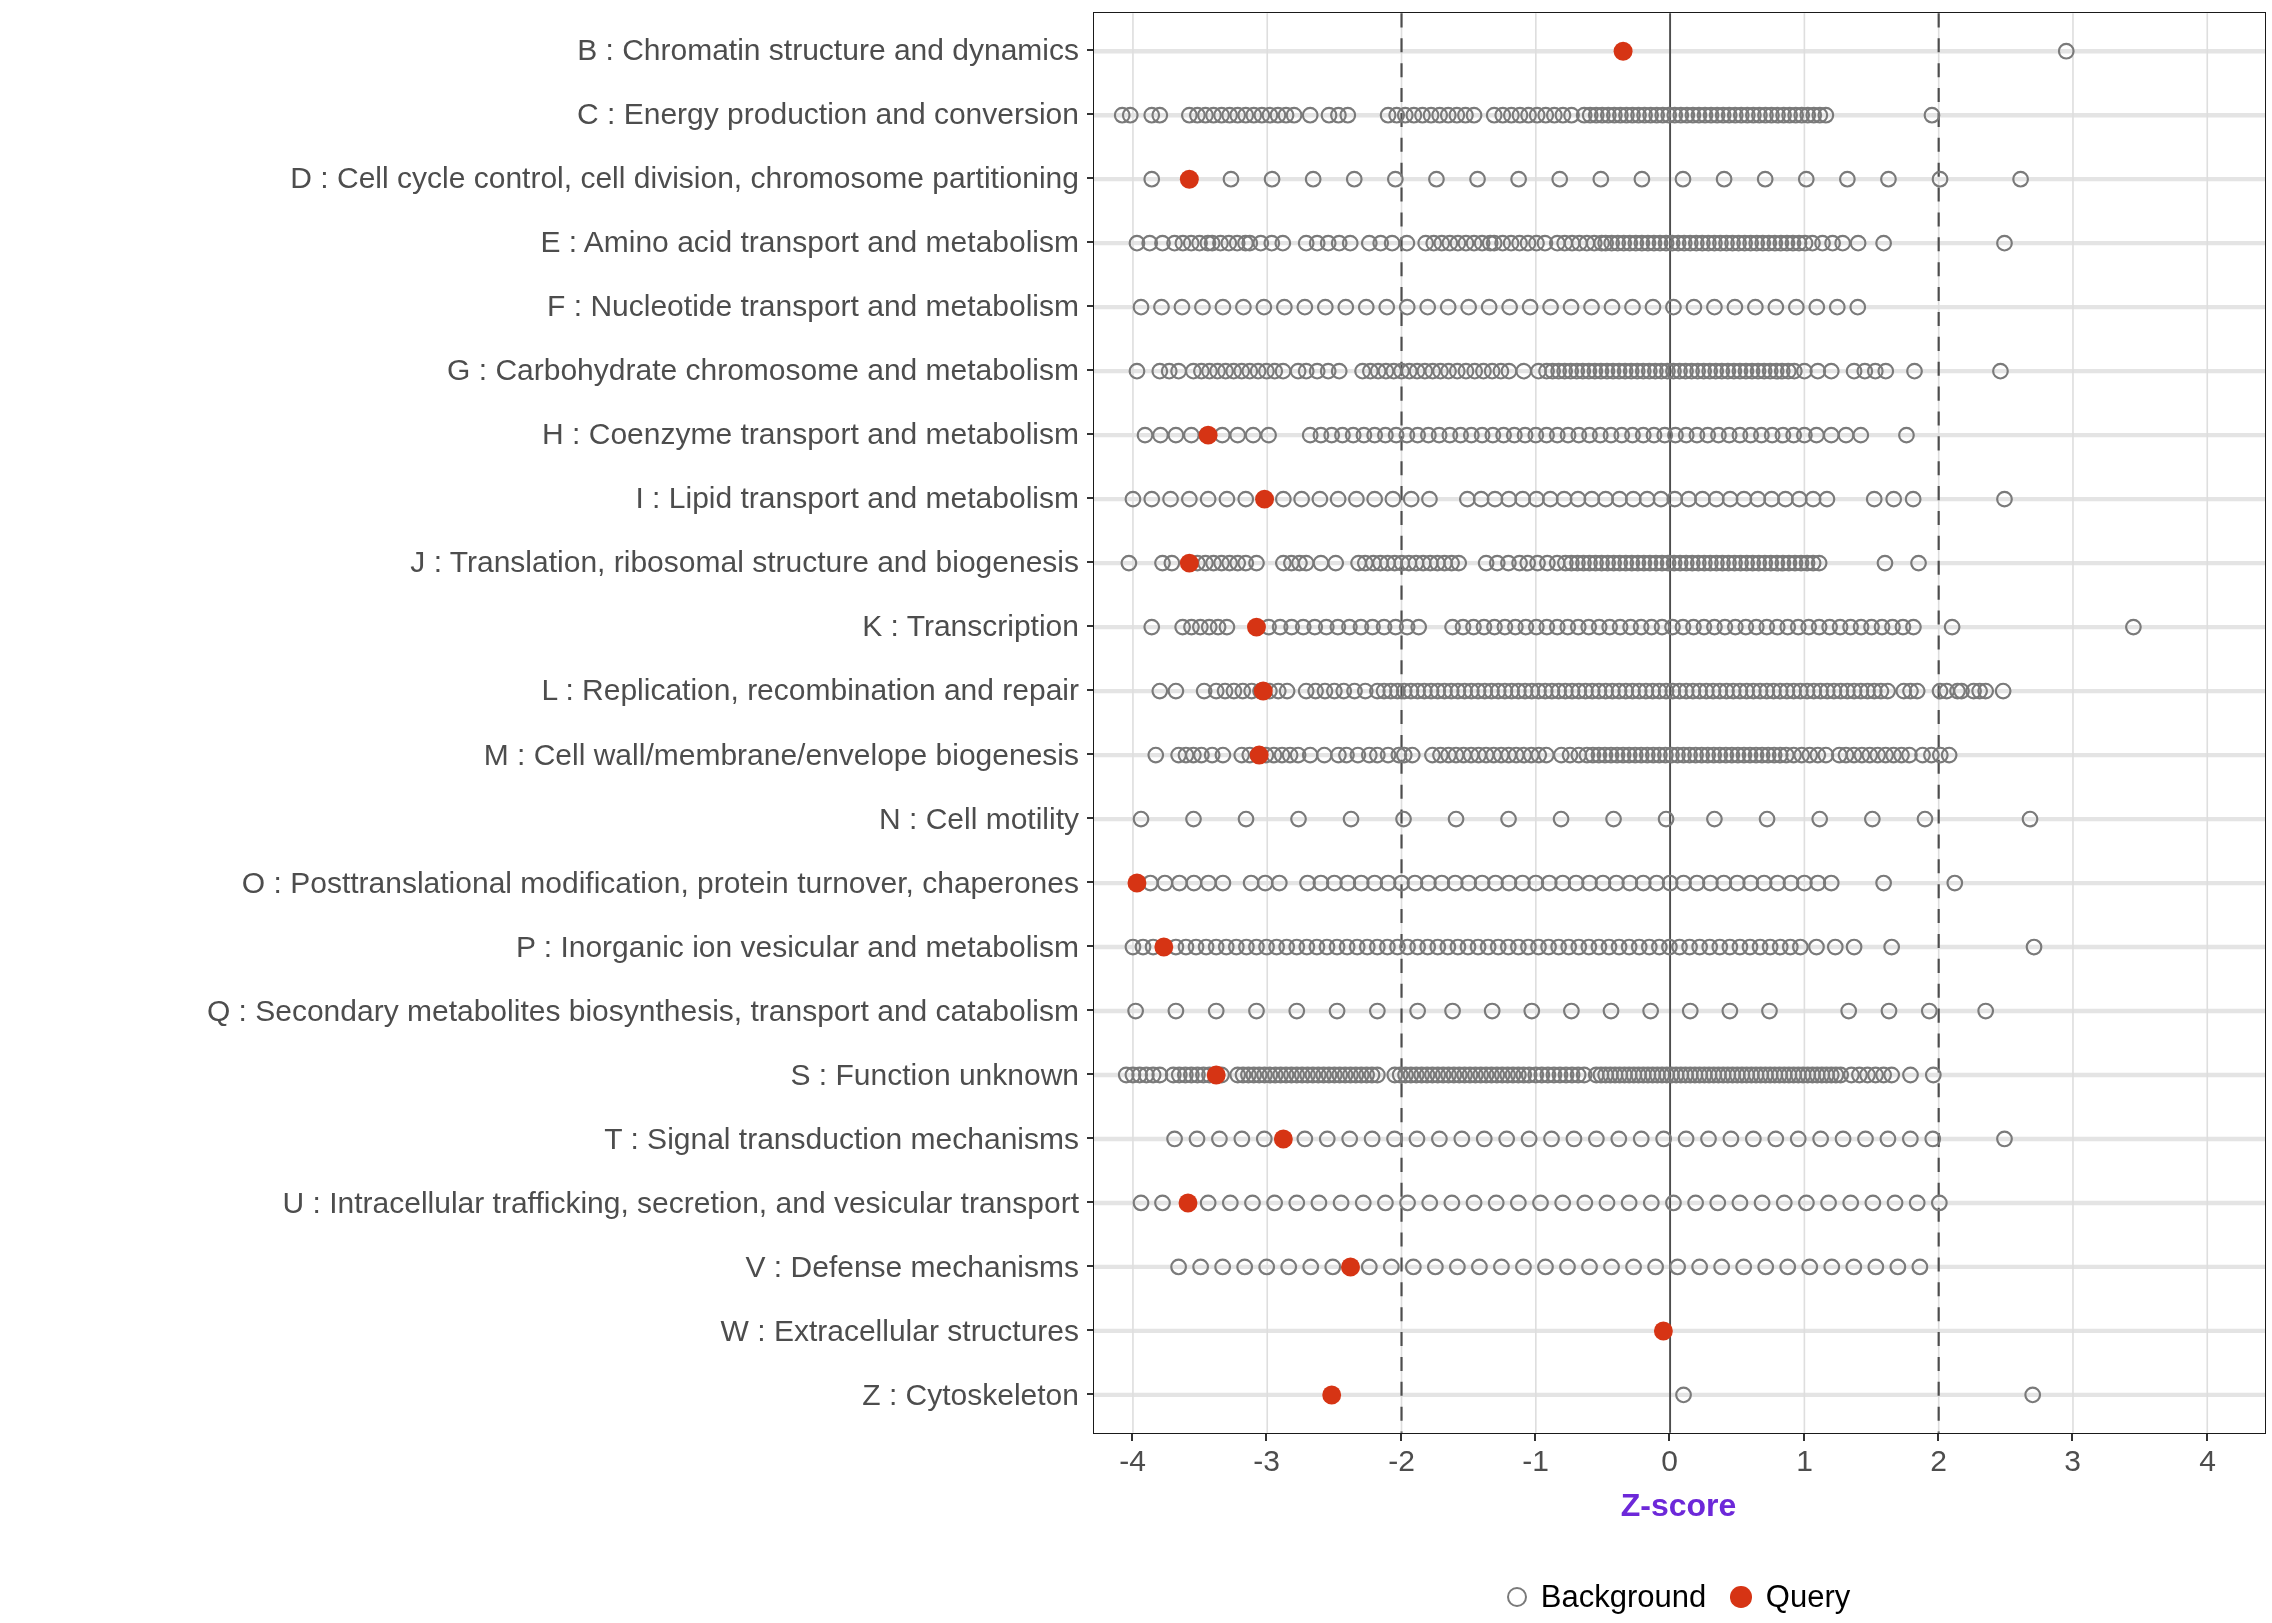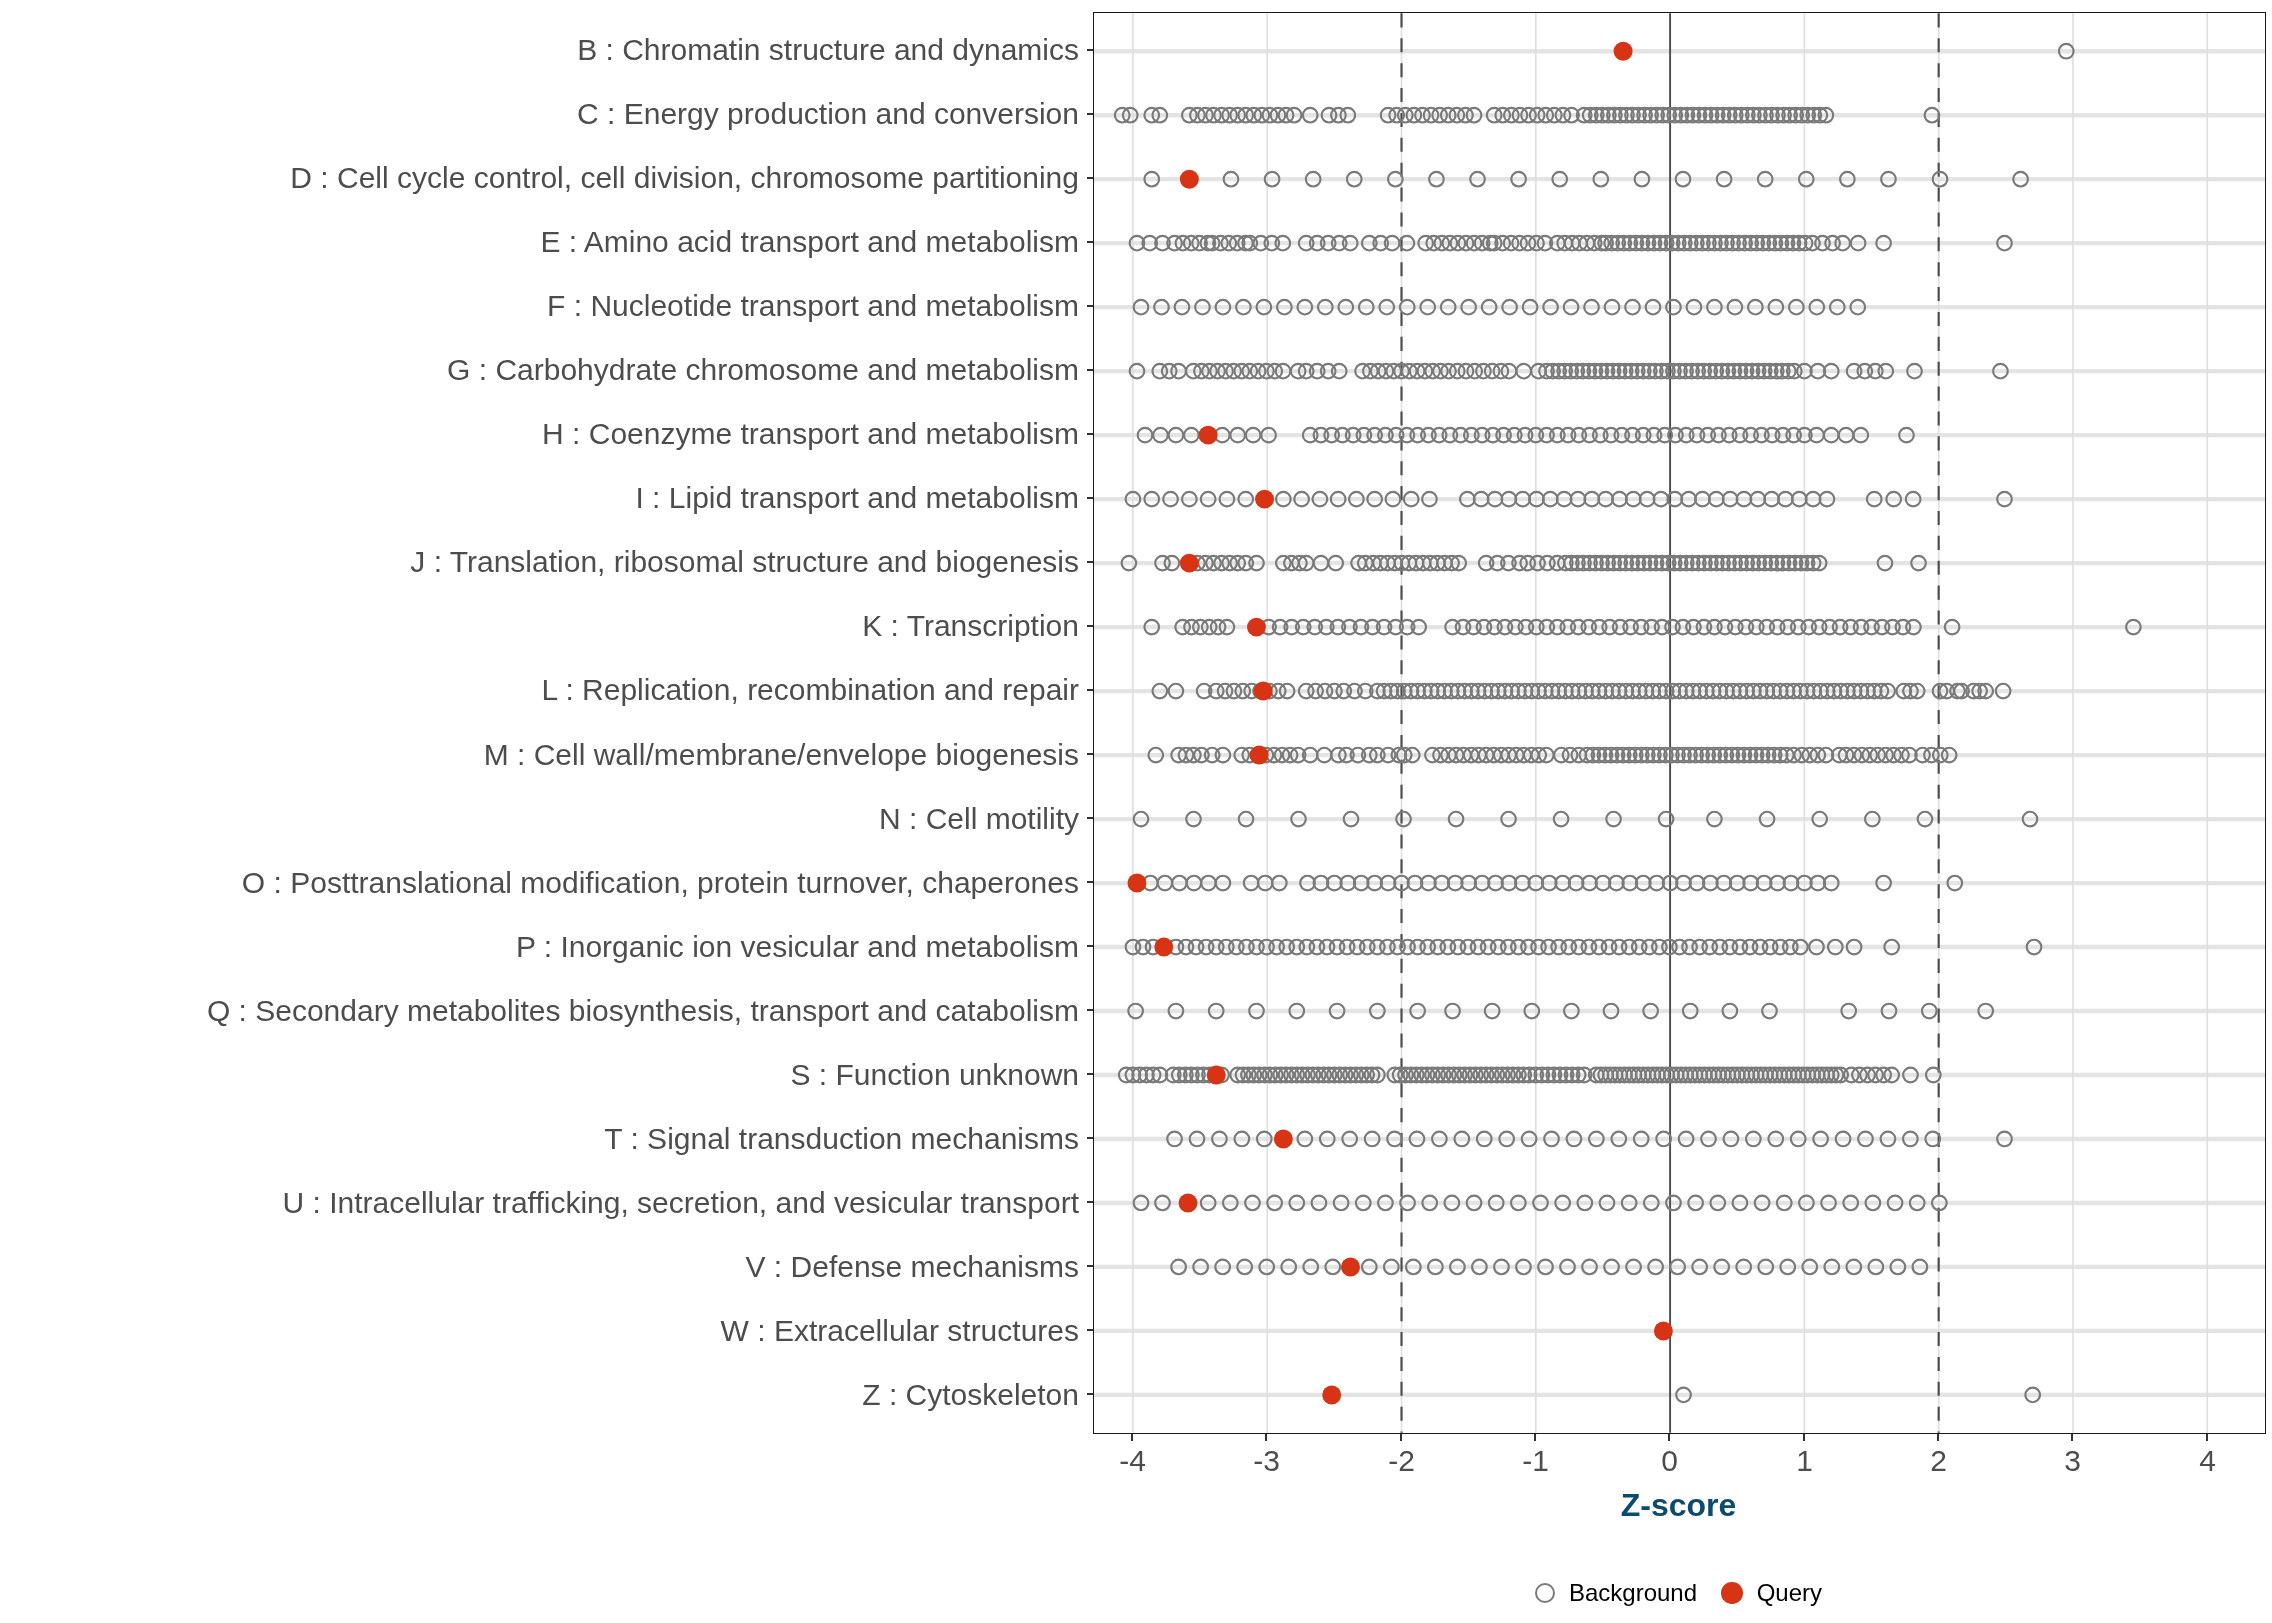--- a/index.html
+++ b/index.html
@@ -4,26 +4,26 @@
 <style>
   html,body{margin:0;padding:0;background:#ffffff;}
   body{width:2273px;height:1623px;position:relative;font-family:"Liberation Sans",sans-serif;overflow:hidden;}
   .figure{position:absolute;inset:0;background:#fff;padding-left:20px;}
   .panel{position:absolute;left:1093px;top:12.4px;width:1171px;height:1420px;border:1.6px solid #1a1a1a;box-sizing:content-box;background:#fff;}
   .panel svg{position:absolute;left:0;top:0;}
   .ylab{position:absolute;left:0;width:1079px;height:38px;line-height:38px;text-align:right;font-size:30px;color:#4d4d4d;white-space:nowrap;}
   .ytick{position:absolute;left:1087px;width:7px;height:2.2px;background:#333;}
   .xtick{position:absolute;top:1434px;width:2.2px;height:7px;background:#333;}
   .xticklab{position:absolute;top:1444px;width:65px;margin-left:-32px;text-align:center;font-size:30px;color:#4d4d4d;}
-  .xtitle{position:absolute;left:1093px;top:1487px;width:1171px;text-align:center;font-size:32px;font-weight:bold;color:#0c4a6e;}
+  .xtitle{position:absolute;left:1093px;top:1487px;width:1171px;text-align:center;font-size:32px;font-weight:bold;color:#6d28d9;}
   .legend{position:absolute;left:1093px;top:1579px;width:1171px;display:flex;justify-content:center;align-items:center;gap:24px;}
   .legend .item{display:flex;align-items:center;gap:14px;}
   .legend .sym-bg{width:16px;height:16px;border:2.2px solid #7a7a7a;border-radius:50%;background:transparent;}
   .legend .sym-q{width:21.6px;height:21.6px;border-radius:50%;background:#d63414;}
-  .legend .lab{font-size:24px;color:#000;}
+  .legend .lab{font-size:31px;color:#000;}
 </style>
 </head>
 <body>
 
 <div class="figure">
 
   <div id="ylabels">
       <div class="ylab" style="top: 31px;">B : Chromatin structure and dynamics</div>
       <div class="ytick" style="top: 49px;"></div>
       <div class="ylab" style="top: 95px;">C : Energy production and conversion</div>

